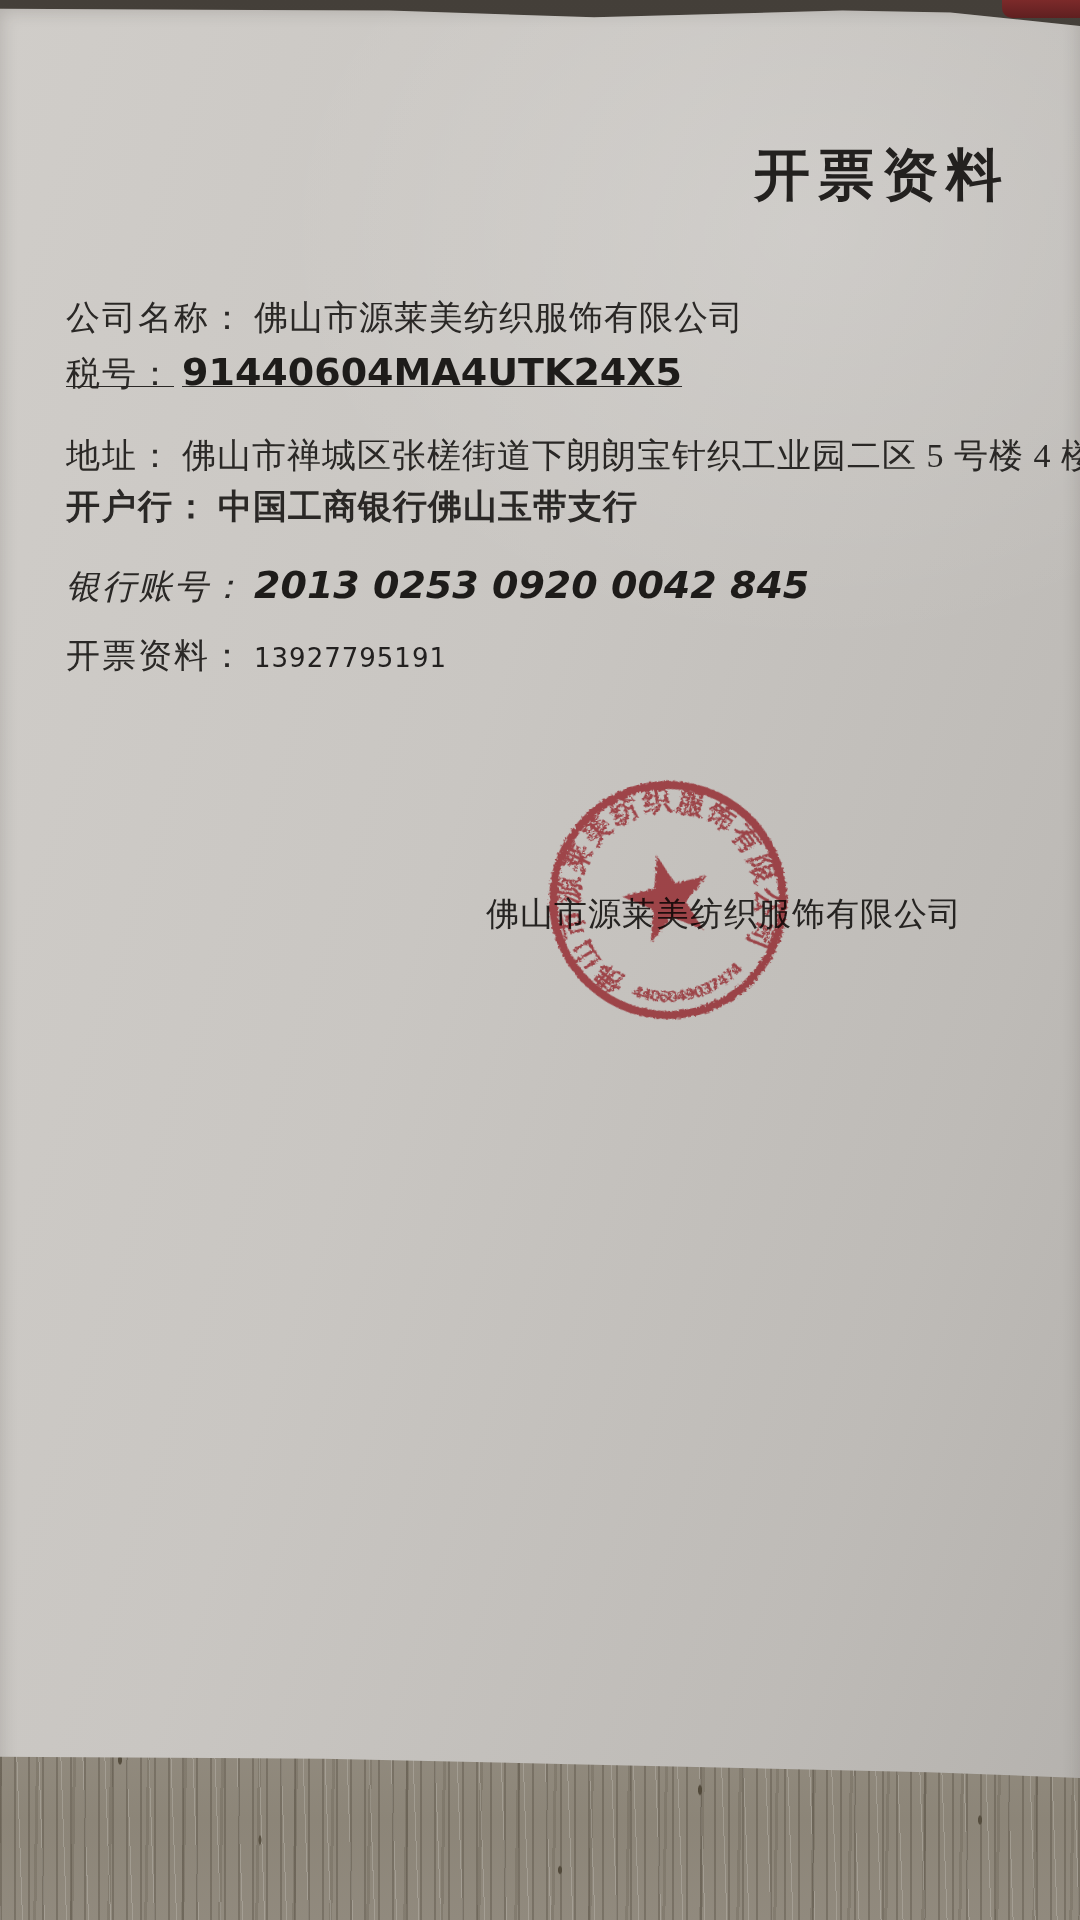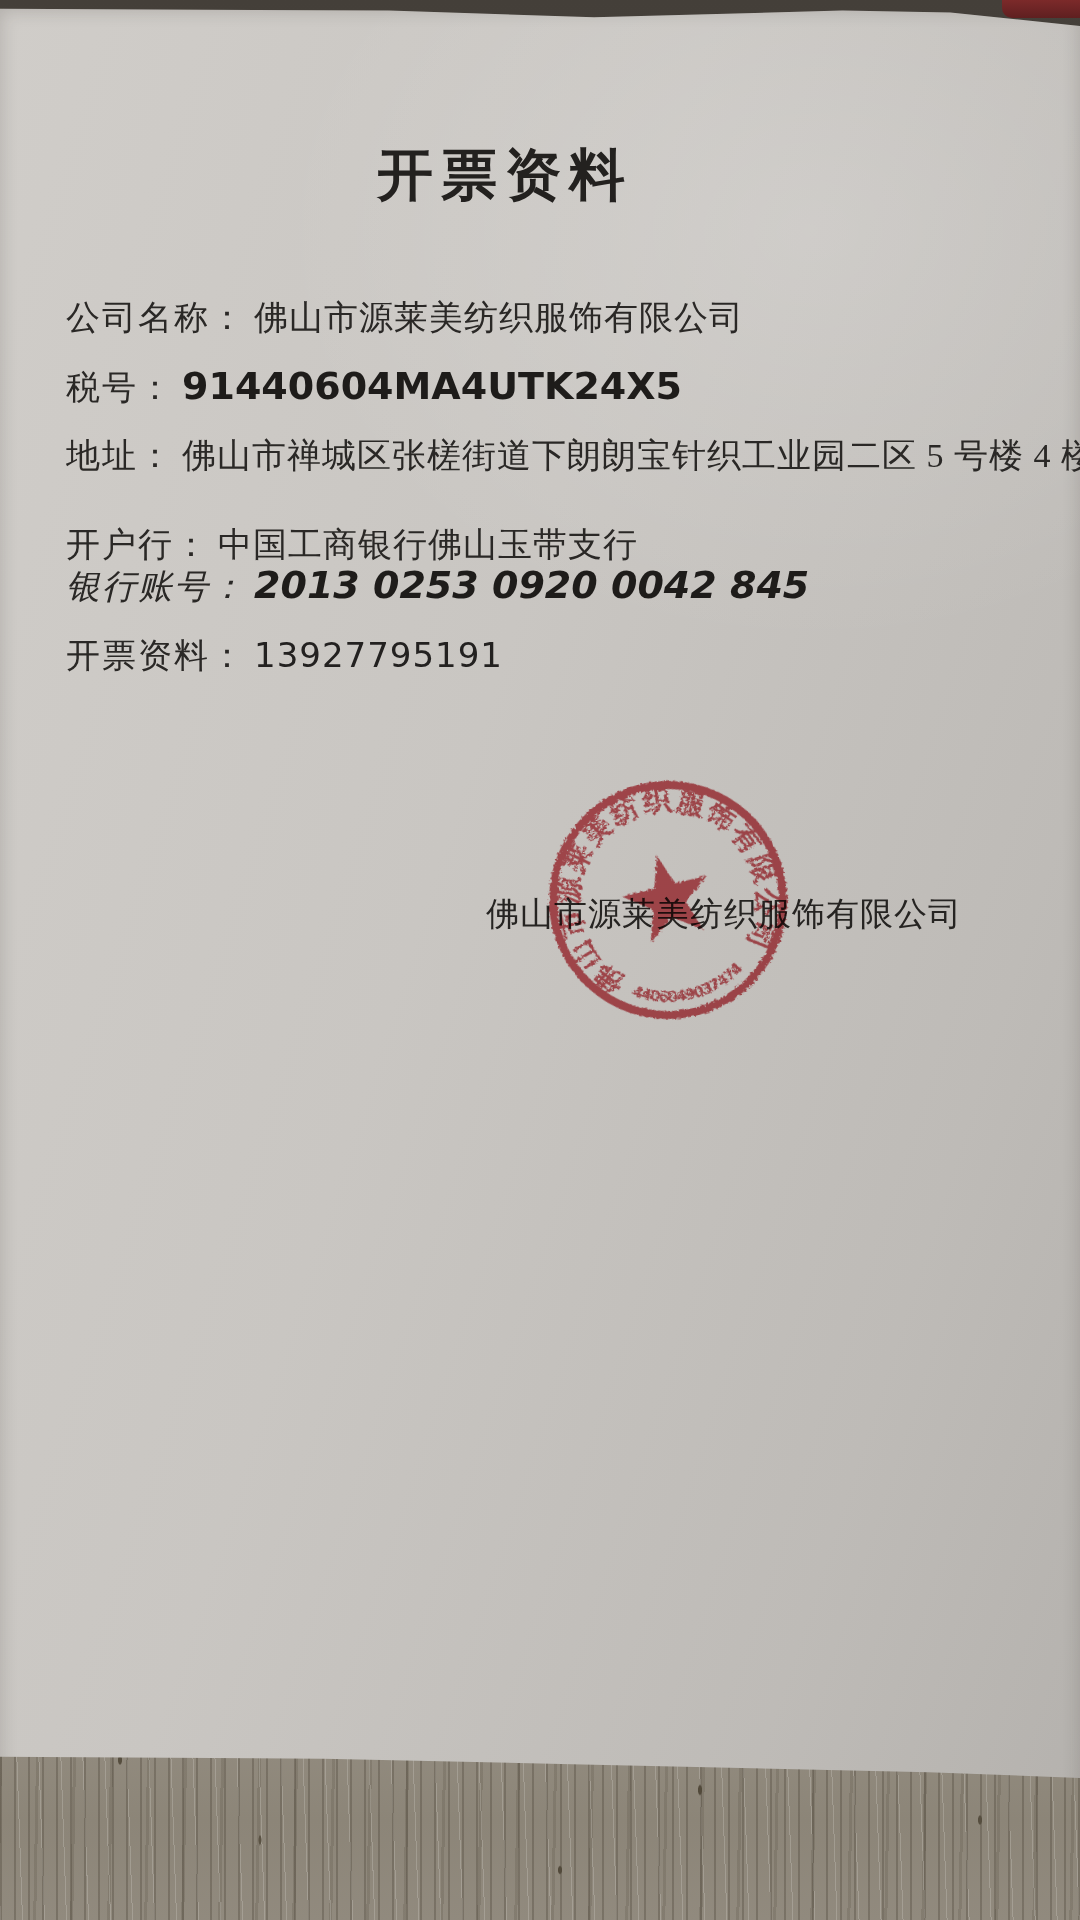--- a/index.html
+++ b/index.html
@@ -38,35 +38,35 @@
   .paper{
     position:absolute;left:0;top:0;width:1080px;height:1920px;z-index:3;
     background:
       radial-gradient(900px 700px at 75% 12%, rgba(255,255,255,.16), rgba(255,255,255,0) 60%),
       linear-gradient(108deg,#d0cdc9 0%,#c9c6c2 42%,#bebbb7 78%,#b4b1ad 100%);
     clip-path:polygon(0 0.45%, 36% 0.55%, 55% 0.9%, 78% 0.55%, 88% 0.65%, 100% 1.35%,
                       100% 92.6%, 86% 92.3%, 54% 91.9%, 30% 91.6%, 0 91.5%);
     box-shadow:inset 0 10px 18px rgba(40,35,30,.18);
   }
   .title{
-    position:absolute;left:0;top:138px;width:1010px;text-align:center;z-index:4;
+    position:absolute;left:0;top:138px;width:1010px;text-align:right;z-index:4;
     font-size:56px;font-weight:700;letter-spacing:8px;color:#23211f;
   }
   .row{position:absolute;left:66px;z-index:4;white-space:nowrap;color:#2a2826;}
   .row .lbl{font-size:34px;letter-spacing:2px;}
   .row .val{font-size:34px;letter-spacing:1px;margin-left:8px;}
   .row .val.num-bold{
     font-family:"DejaVu Sans","Liberation Sans",sans-serif;
     font-weight:700;font-size:38px;letter-spacing:0;color:#1e1c1a;
   }
   .row .val.num{
     font-family:"DejaVu Sans","Liberation Sans",sans-serif;
-    font-size:34px;letter-spacing:1px;color:#232120;
+    font-size:26px;letter-spacing:1px;color:#232120;
   }
-  .r1{top:295px;text-align:center;} .r2{top:364px;} .r3{top:433px;} .r4{top:522px;} .r5{top:563px;font-style:italic;} .r6{top:633px;}
+  .r1{top:295px;text-align:center;} .r2{top:350px;text-decoration:underline;} .r3{top:433px;} .r4{top:484px;font-weight:bold;} .r5{top:563px;font-style:italic;} .r6{top:633px;}
   .signature-line{
     position:absolute;left:486px;top:892px;z-index:4;white-space:nowrap;
     font-size:33px;letter-spacing:1px;color:#262422;
   }
   .stamp{
     position:absolute;left:546px;top:778px;width:244px;height:244px;z-index:5;
     transform:rotate(-14deg);
     mix-blend-mode:multiply;opacity:.88;
   }
 </style>

